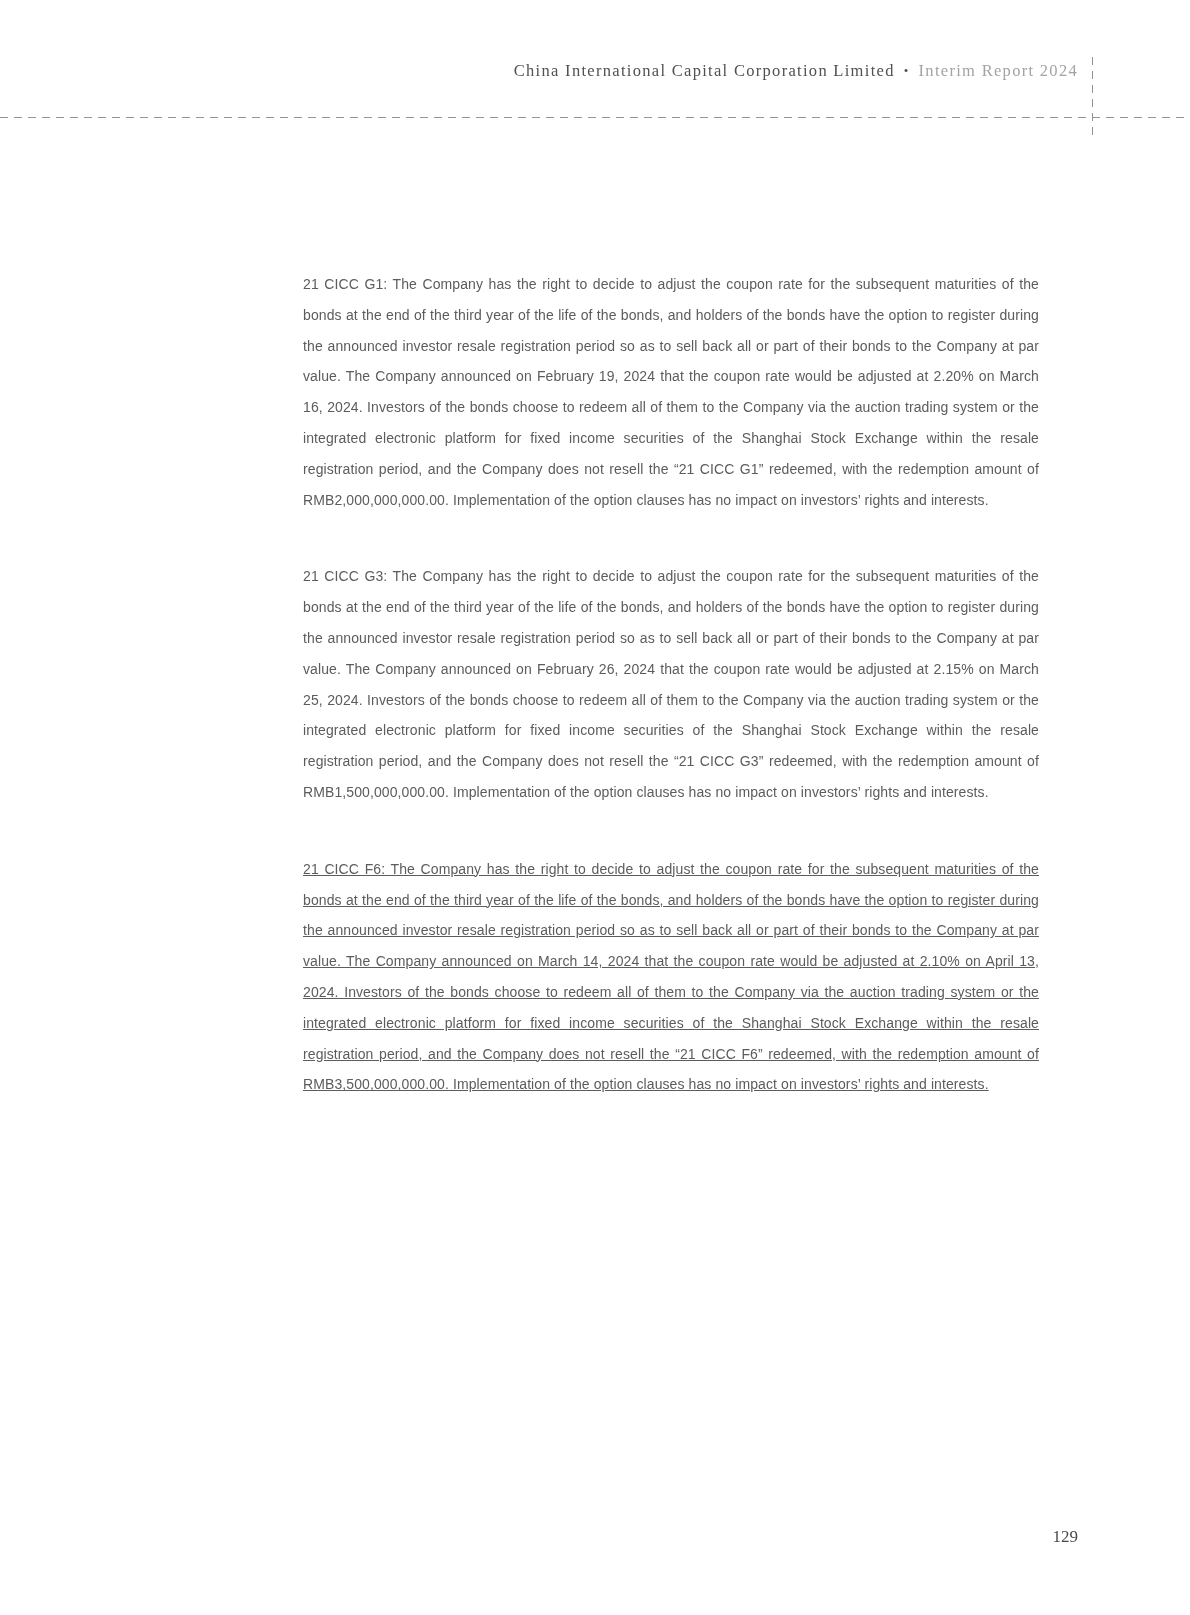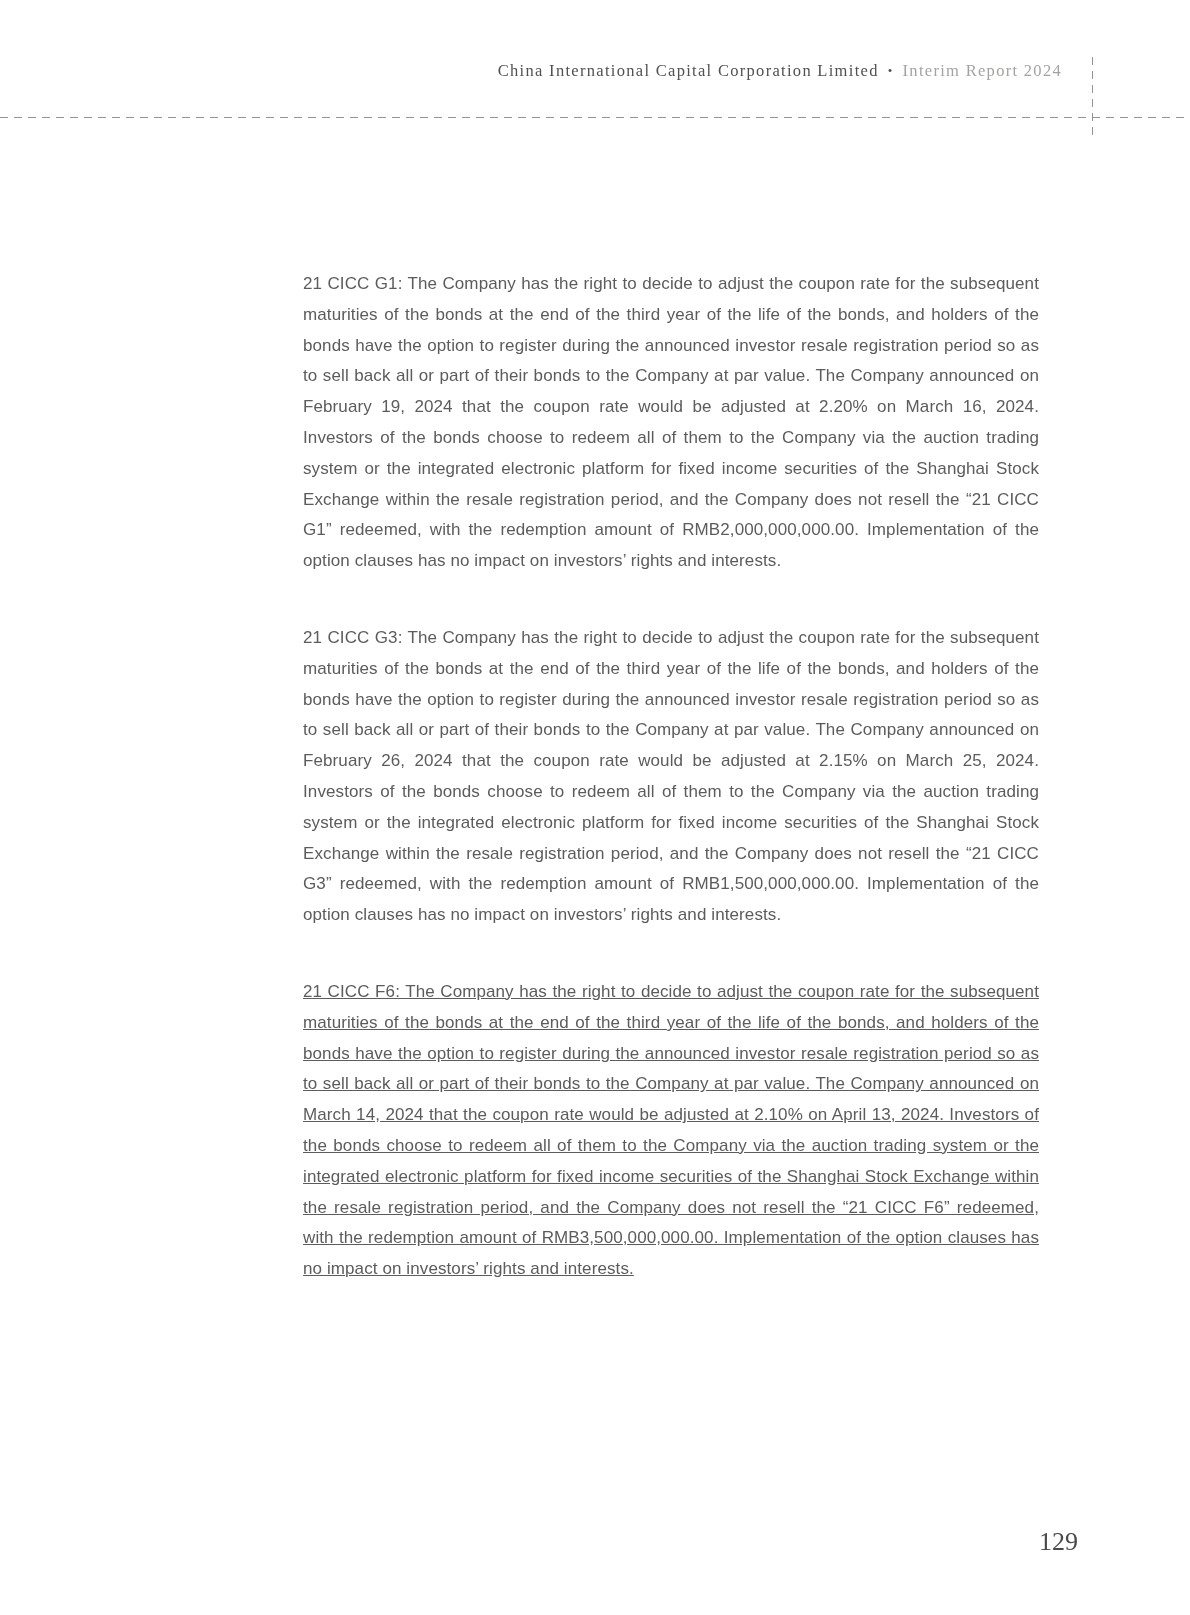--- a/index.html
+++ b/index.html
@@ -8,21 +8,21 @@
     width: 1190px;
     height: 1615px;
     background: #ffffff;
     overflow: hidden;
     font-family: "Liberation Sans", sans-serif;
   }
   
   .hdr {
     position: absolute;
     top: 61px;
-    right: 128px;
+    right: 112px;
     white-space: nowrap;
     font-family: "Liberation Serif", serif;
     font-size: 16.5px;
     letter-spacing: 1.3px;
     color: #525050;
   }
   .hdr-company { color: #525050; }
   .hdr-sep { margin: 0 9px; font-size: 13px; color: #4c4b4b; vertical-align: 1px; }
   .hdr-report { color: #a3a3a1; }
   
@@ -39,34 +39,34 @@
     background: repeating-linear-gradient(180deg, #97938a 0 8px, transparent 8px 14px);
   }
   
   .body-col {
     position: absolute;
     left: 303px; top: 269px;
     width: 744px;
   }
   .para {
     margin: 0 8px 46px 0;
-    font-size: 17px;
+    font-size: 14px;
     line-height: 30.8px;
     text-align: justify;
     color: #5d5b5b;
     letter-spacing: 0.1px;
   }
   .para:last-child { margin-bottom: 0; text-decoration: underline; }
   
   .page-number {
     position: absolute;
     top: 1527px;
     right: 112px;
     font-family: "Liberation Serif", serif;
-    font-size: 26px;
+    font-size: 17px;
     color: #4b4a48;
   }
 </style>
 </head>
 <body>
 
 <div class="page">
 
   <header class="hdr">
     <span class="hdr-company">China International Capital Corporation Limited</span><span class="hdr-sep">•</span><span class="hdr-report">Interim Report 2024</span>

